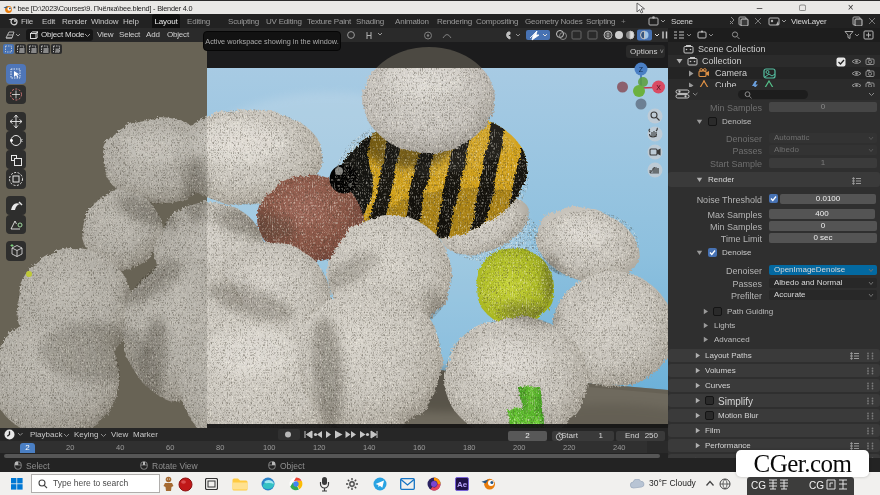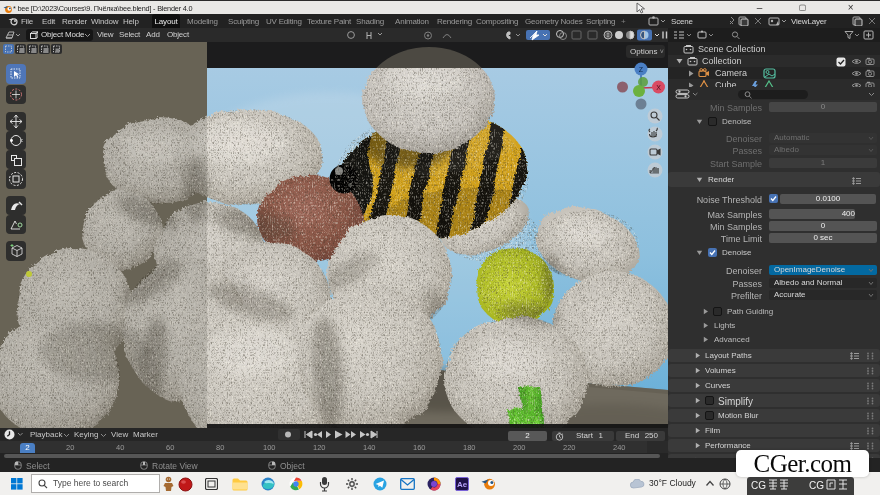--- a/index.html
+++ b/index.html
@@ -50,21 +50,21 @@
         <circle cx="6" cy="5.8" r="3" fill="none" stroke="#cfcfcf" stroke-width="1.2"></circle>
         <circle cx="7" cy="5" r="1" fill="#cfcfcf"></circle>
         <path d="M0.5 3.5 L5.5 2 L3.5 4.5 Z" fill="#cfcfcf"></path>
       </svg>
   <div class="menu" style="left:21px">File</div>
   <div class="menu" style="left:42px">Edit</div>
   <div class="menu" style="left:62px">Render</div>
   <div class="menu" style="left:91px">Window</div>
   <div class="menu" style="left:123px">Help</div>
   <div class="tab active" style="left:152px;width:28px;text-align:center">Layout</div>
-  <div class="tab" style="left:187px">Modeling</div>
+  <div class="tab" style="left:187px">Editing</div>
   <div class="tab" style="left:228px">Sculpting</div>
   <div class="tab" style="left:266px">UV Editing</div>
   <div class="tab" style="left:307px">Texture Paint</div>
   <div class="tab" style="left:356px">Shading</div>
   <div class="tab" style="left:395px">Animation</div>
   <div class="tab" style="left:437px">Rendering</div>
   <div class="tab" style="left:476px">Compositing</div>
   <div class="tab" style="left:525px">Geometry Nodes</div>
   <div class="tab" style="left:586px">Scripting</div>
   <div class="menu" style="left:621px;color:#808080">+</div>
@@ -468,20 +468,21 @@
     <circle cx="654" cy="73" r="3"></circle>
             <path d="M656.5 75.5 l3 3"></path>
     <path d="M652 95 v-5 m2 5 v-6 m2 6 v-5 m-6 0 q-2 -2 0 -3 m6 2 q2 -2 1 -3 m-7.5 6 q0 3 3.5 3 q3.5 0 3.5 -3"></path>
     <rect x="650" y="107" width="7" height="6" rx="1"></rect>
             <path d="M657 109 l3 -1.5 v5 l-3 -1.5" fill="#3a3a3a"></path>
     <path d="M650 131 l5 -6 m-5 6 l9 0 m-9 0 l0 -3 m2 -1 l7 0 m-9 2 l9 0 m-5 2 l0 -6 m2 6 l0 -6 m2 6 l0 -5" stroke-width="0.8"></path>
   </g>
 </g>
 </svg>
 </div>
+<div class="abs" style="left:203px;top:31px;width:138px;height:20px;background:#121212;border:1px solid #060606;border-radius:4px;color:#ababab;font-size:7.3px;line-height:19px;text-align:center;white-space:nowrap;overflow:hidden;z-index:30">Active workspace showing in the window.</div>
 <div class="abs" style="left:626px;top:45px;width:39px;height:13px;background:#2a2a2a;border-radius:3px;color:#d0d0d0;font-size:8px;line-height:13px;text-align:left;padding-left:4px;z-index:5">Options <span style="font-size:7px;color:#999">˅</span></div>
 
 <div class="abs" id="outliner">
   <div class="abs" style="left:0;top:1px;width:212px;height:12px">
     <svg class="abs" style="left:15px;top:1px" width="11" height="10" viewBox="0 0 11 10">
           <rect x="1" y="2.5" width="9" height="6.5" rx="1" fill="none" stroke="#c8c8c8"></rect>
           <rect x="3" y="1" width="5" height="2" fill="#c8c8c8"></rect>
           <circle cx="3.5" cy="5.5" r="0.8" fill="#c8c8c8"></circle>
           <circle cx="7.5" cy="5.5" r="0.8" fill="#c8c8c8"></circle>
         </svg>
@@ -608,21 +609,21 @@
           <circle cx="1.5" cy="6.5" r="0.8"></circle>
           <path d="M4 6.5 h5"></path>
         </g>
       </svg>
 <div class="lbl" style="right:118px;top:108px;color:#b4b4b4">Noise Threshold</div>
 <div class="abs" style="left:101px;top:106.5px;width:9px;height:9px;background:#4772b3;border-radius:2px"><svg width="9" height="9" viewBox="0 0 9 9">
           <path d="M2 4.5 l1.8 2 L7 2.5" stroke="#fff" stroke-width="1.3" fill="none"></path>
         </svg></div>
 <div class="abs" style="left:112px;top:106.5px;width:96px;height:10px;background:#545454;border-radius:2px;color:#efefef;font-size:8px;text-align:center;line-height:10px">0.0100</div>
 <div class="lbl" style="right:118px;top:122.5px;color:#b4b4b4">Max Samples</div>
-<div class="abs" style="left:101px;top:121.5px;width:86px;height:10px;background:#545454;border-radius:2px;color:#efefef;font-size:8px;text-align:right;line-height:10px">400</div>
+<div class="abs" style="left:101px;top:121.5px;width:106px;height:10px;background:#545454;border-radius:2px;color:#efefef;font-size:8px;text-align:center;line-height:10px">400</div>
 <div class="lbl" style="right:118px;top:135px;color:#b4b4b4">Min Samples</div>
 <div class="abs" style="left:101px;top:134px;width:108px;height:10px;background:#545454;border-radius:2px;color:#efefef;font-size:8px;text-align:center;line-height:10px">0</div>
 <div class="lbl" style="right:118px;top:147px;color:#b4b4b4">Time Limit</div>
 <div class="abs" style="left:101px;top:146px;width:108px;height:10px;background:#545454;border-radius:2px;color:#efefef;font-size:8px;text-align:center;line-height:10px">0 sec</div>
 <svg class="abs" style="left:28px;top:162px" width="7" height="7" viewBox="0 0 7 7">
         <path d="M0.8 1.8 L6.2 1.8 L3.5 6 Z" fill="#9a9a9a"></path>
       </svg>
 <div class="abs" style="left:40px;top:161px;width:9px;height:9px;background:#4772b3;border-radius:2px"><svg width="9" height="9" viewBox="0 0 9 9">
           <path d="M2 4.5 l1.8 2 L7 2.5" stroke="#fff" stroke-width="1.3" fill="none"></path>
         </svg></div>
@@ -829,21 +830,21 @@
             <circle cx="63.5" cy="4.5" r="1.6"></circle>
             <path d="M67 1 L72.5 4.5 L67 8z M73 1 v7" stroke="#c6c6c6" stroke-width="1"></path>
           </g>
     </svg>
     <div class="abs" style="left:508px;top:3px;width:39px;height:10px;background:#585858;border-radius:2px;color:#f0f0f0;font-size:8px;text-align:center;line-height:10px">2</div>
     <div class="abs" style="left:552px;top:3px;width:62px;height:10px;background:#3a3a3a;border-radius:2px;color:#d4d4d4;font-size:8px;line-height:10px"><svg style="position:absolute;left:3px;top:0.5px" width="9" height="9" viewBox="0 0 10 10">
             <circle cx="5" cy="5.5" r="3.6" fill="none" stroke="#c8c8c8"></circle>
             <path d="M5 3.5 V5.5 L6.6 6.8" stroke="#c8c8c8" fill="none"></path>
             <path d="M3.8 1.2 h2.4" stroke="#c8c8c8"></path>
             <path d="M8 2 l1 1" stroke="#c8c8c8"></path>
-          </svg><span style="margin-left:24px">Start</span><span style="position:absolute;right:11px">1</span></div>
+          </svg><span style="margin-left:9px">Start</span><span style="position:absolute;right:11px">1</span></div>
     <div class="abs" style="left:616px;top:3px;width:49px;height:10px;background:#3a3a3a;border-radius:2px;color:#d4d4d4;font-size:8px;line-height:10px"><span style="margin-left:9px">End</span><span style="position:absolute;right:7px">250</span></div>
   </div>
 
   <div class="abs" style="left:0;top:13px;width:668px;height:12px;background:#303030;color:#9a9a9a;font-size:7.5px">
     <div class="lbl" style="left:66px;top:2px">20</div>
         <div class="lbl" style="left:116px;top:2px">40</div>
     <div class="lbl" style="left:166px;top:2px">60</div>
         <div class="lbl" style="left:216px;top:2px">80</div>
     <div class="lbl" style="left:263px;top:2px">100</div>
         <div class="lbl" style="left:313px;top:2px">120</div>

